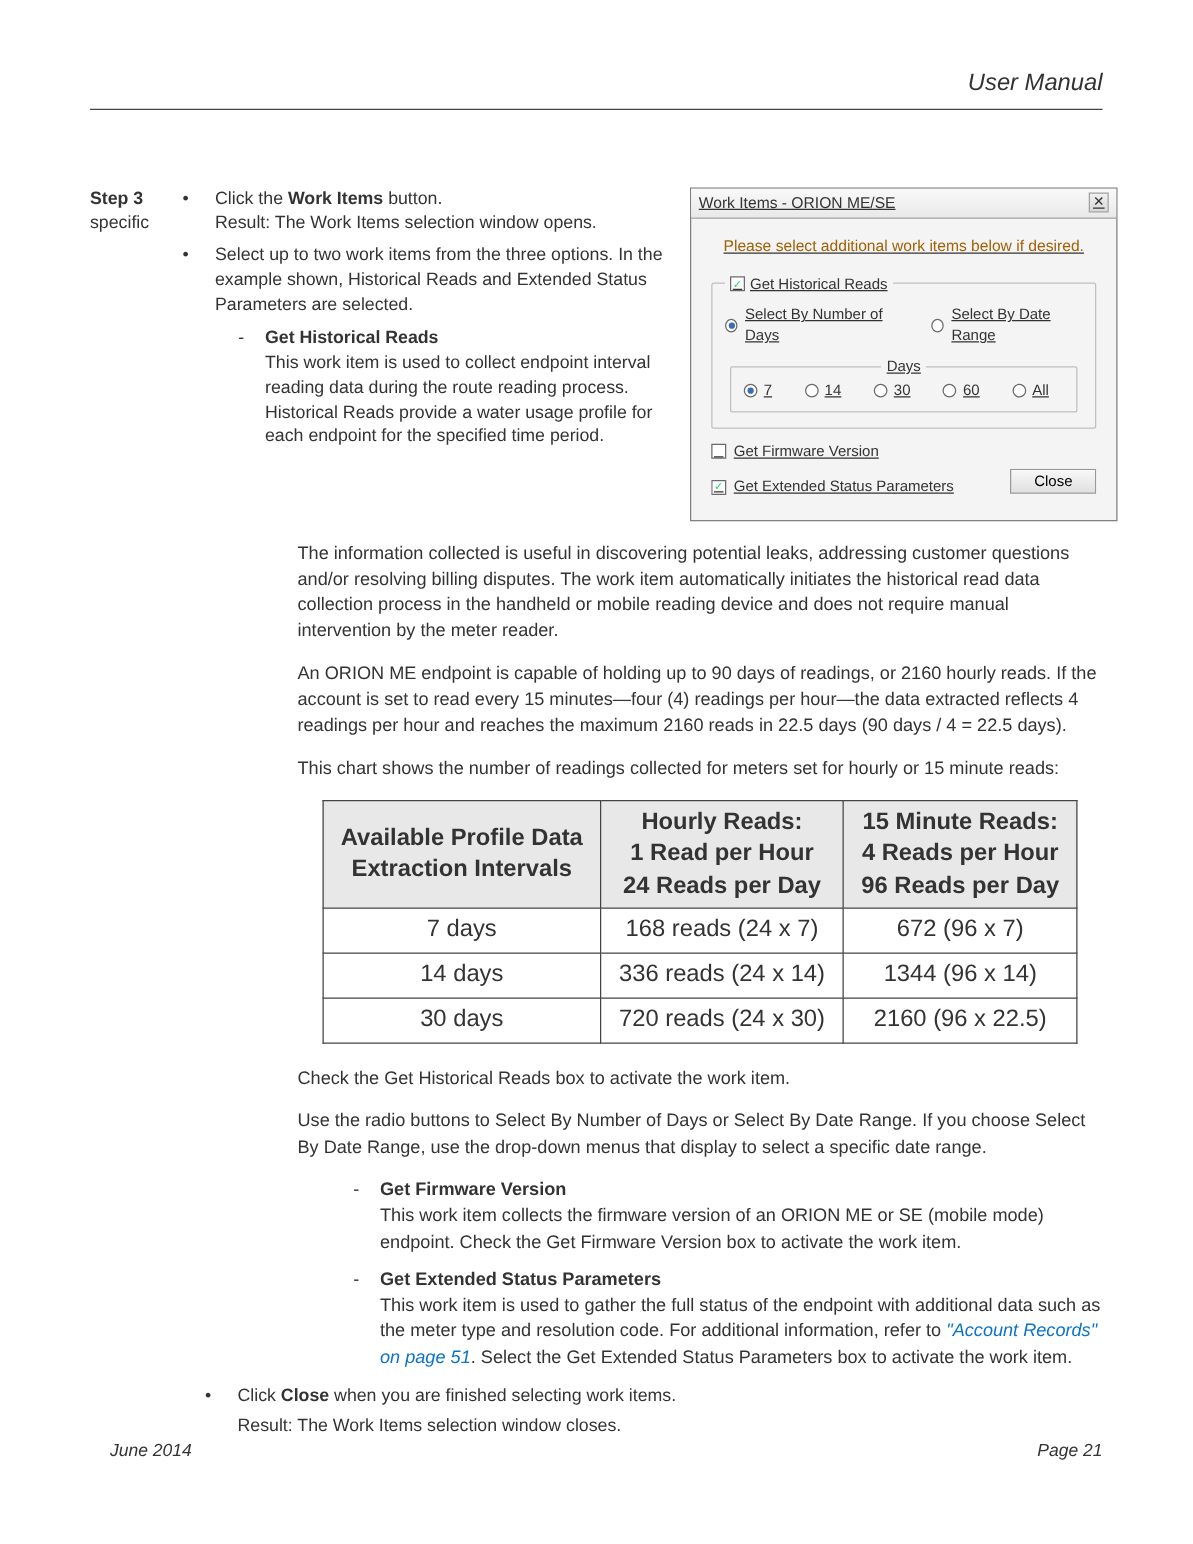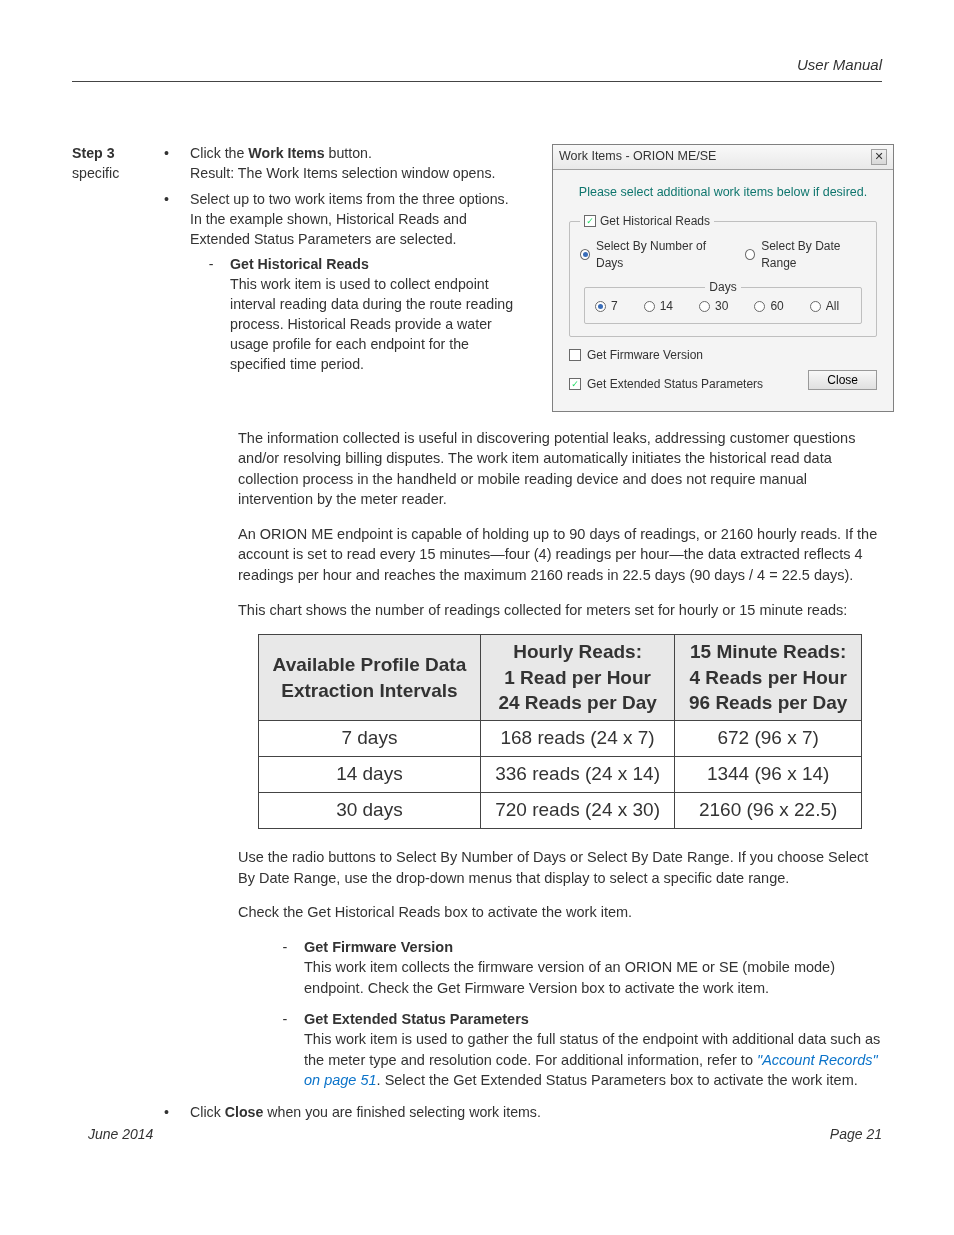--- a/index.html
+++ b/index.html
@@ -15,44 +15,45 @@
     width: 954px;
     margin: 0 auto;
     padding: 54px 72px 40px 72px;
     position: relative;
   }
   .header-line {
     border-bottom: 1px solid #444;
     padding-bottom: 6px;
     text-align: right;
     font-style: italic;
-    font-size: 15px;
+    font-size: 19px;
     color: #333;
     margin-bottom: 62px;
   }
-  .row { display: flex; gap: 18px; }
+  .row { display: flex; }
   .leftcol { width: 74px; flex: none; font-size: 14.2px; }
   .leftcol .step-label b { font-weight: bold; }
   .midcol { flex: 1; }
   .bullet-item {
     display: flex;
     gap: 12px;
     margin-bottom: 6px;
   }
   .bullet-dot { width: 14px; flex: none; text-align: left; color: #333; }
   .sub-dash-item {
     display: flex; gap: 12px;
     margin-left: 40px;
     margin-top: 6px;
   }
   .sub-dash-mark { width: 14px; flex: none; text-align: center; }
   .italic { }
   .dialog-wrap {
     width: 330px; flex: none;
     margin-left: 10px;
+    text-decoration: underline;
   }
   .dialog {
     border: 1px solid #808080;
     background: #f4f4f4;
     font-family: "Segoe UI", Tahoma, sans-serif;
     font-size: 12px;
     width: 342px;
   }
   .dialog-title {
     background: linear-gradient(#f9f9f9,#e9e9e9);
@@ -60,21 +61,21 @@
     border-bottom: 1px solid #a0a0a0;
     display: flex; justify-content: space-between; align-items: center;
     font-size: 12.5px;
   }
   .dialog-x {
     width: 16px; height: 16px; border: 1px solid #a0a0a0;
     display: flex; align-items: center; justify-content: center;
     font-size: 11px; background: linear-gradient(#f0f0f0,#d8d8d8);
   }
   .dialog-body { padding: 14px 16px 12px 16px; }
-  .redmsg { color: #0f766e; text-align: center; margin-bottom: 12px; font-size: 12.5px; }
+  .redmsg { color: #a16207; text-align: center; margin-bottom: 12px; font-size: 12.5px; }
   fieldset.group {
     border: 1px solid #bfbfbf;
     border-radius: 2px;
     padding: 8px 10px 12px 10px;
     margin: 0 0 10px 0;
     background: #f4f4f4;
   }
   fieldset.group > legend {
     padding: 0 4px;
     font-size: 12px;
@@ -284,24 +285,24 @@
           </tr>
         <tr>
             <td>30 days</td>
             <td>720 reads (24 x 30)</td>
             <td>2160 (96 x 22.5)</td>
           </tr>
       </tbody>
     </table>
 
     <p>
-      <span>Use the radio buttons to </span><span class="italic">Select By Number of Days</span><span> or </span><span class="italic">Select By Date Range</span><span>. If you choose </span><span class="italic">Select By Date Range,</span><span> use the drop-down menus that display to select a specific date range.</span>
+      <span>Check the </span><span class="italic">Get Historical Reads</span><span> box to activate the work item.</span>
     </p>
     <p>
-      <span>Check the </span><span class="italic">Get Historical Reads</span><span> box to activate the work item.</span>
+      <span>Use the radio buttons to </span><span class="italic">Select By Number of Days</span><span> or </span><span class="italic">Select By Date Range</span><span>. If you choose </span><span class="italic">Select By Date Range,</span><span> use the drop-down menus that display to select a specific date range.</span>
     </p>
 
     <div class="dash-block">
       <div class="dash-row">
         <div class="dash-mark">-</div>
         <div>
           <b>Get Firmware Version</b><br>
           <span>This work item collects the firmware version of an ORION ME or SE (mobile mode) endpoint. Check the </span><span class="italic">Get Firmware Version</span><span> box to activate the work item.</span>
         </div>
       </div>
@@ -317,20 +318,21 @@
 
   <div class="last-bullets">
     <div class="bullet-item">
       <div class="bullet-dot">•</div>
       <div>
         <span>Click </span><b>Close</b><span> when you are finished selecting work items.</span>
       </div>
     </div>
     <div class="bullet-item">
       <div class="bullet-dot"></div>
+      <div class="italic">Result: The Work Items selection window closes.</div>
     </div>
   </div>
 
   <div class="footer">
     <span>June 2014</span>
     <span>Page 21</span>
   </div>
 </div>
 
 </body></html>

